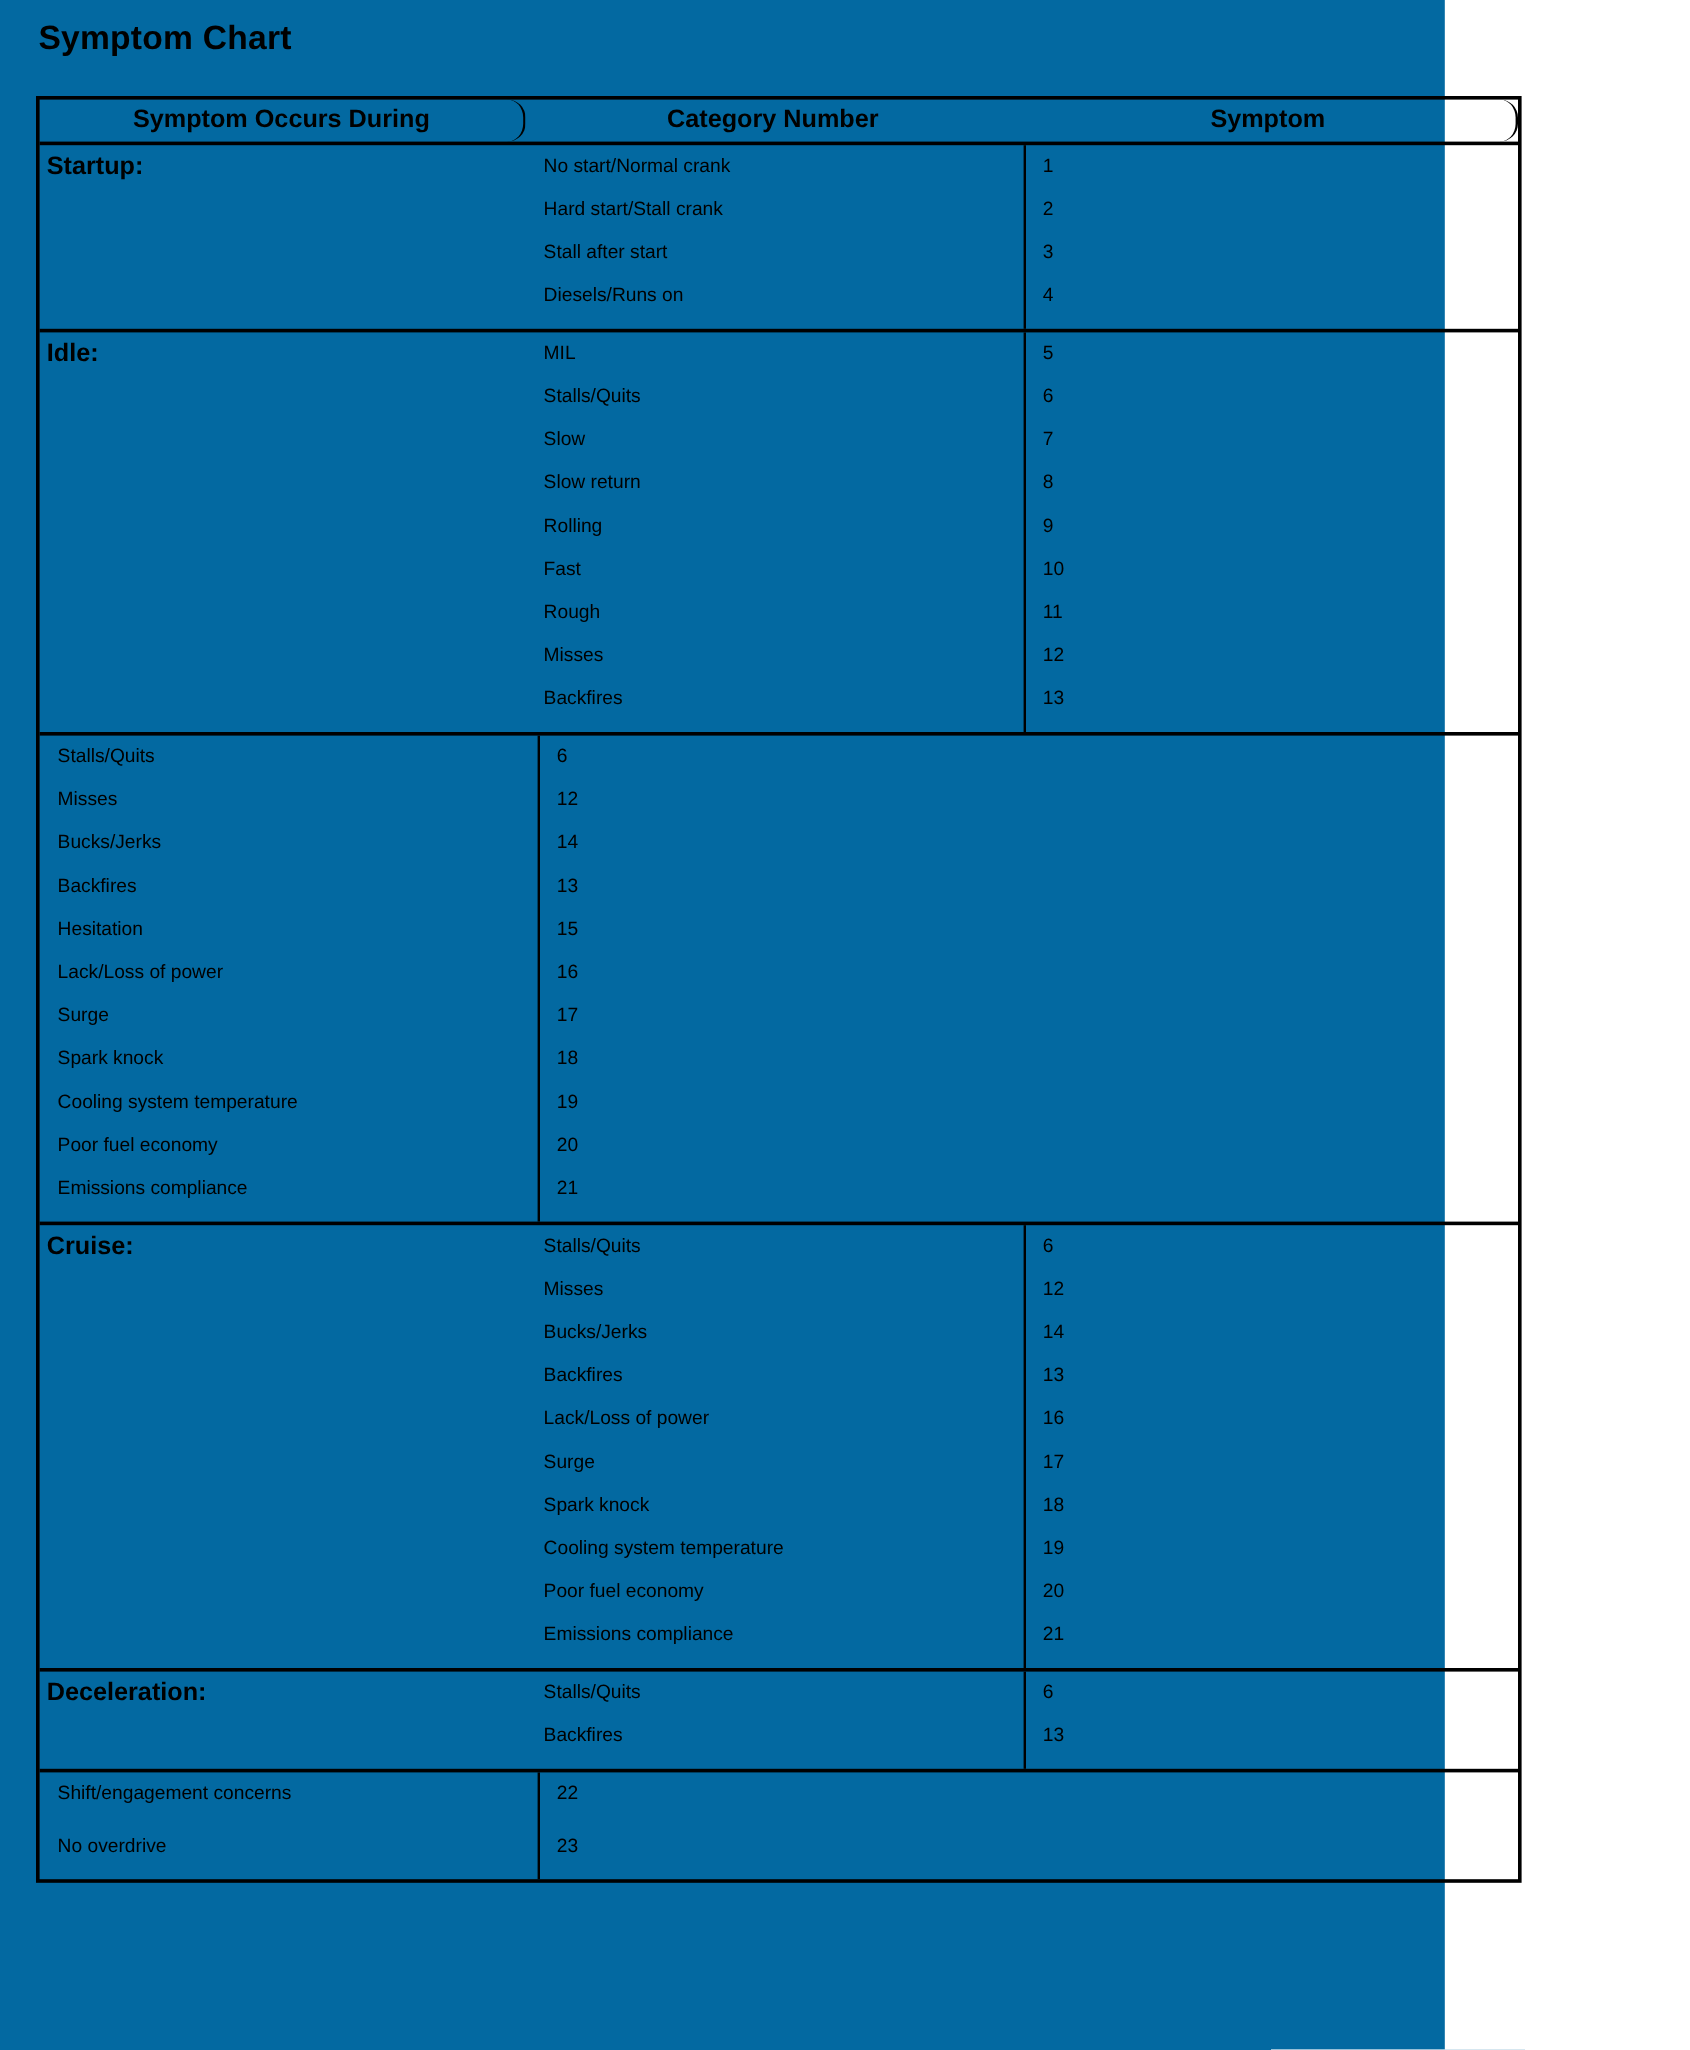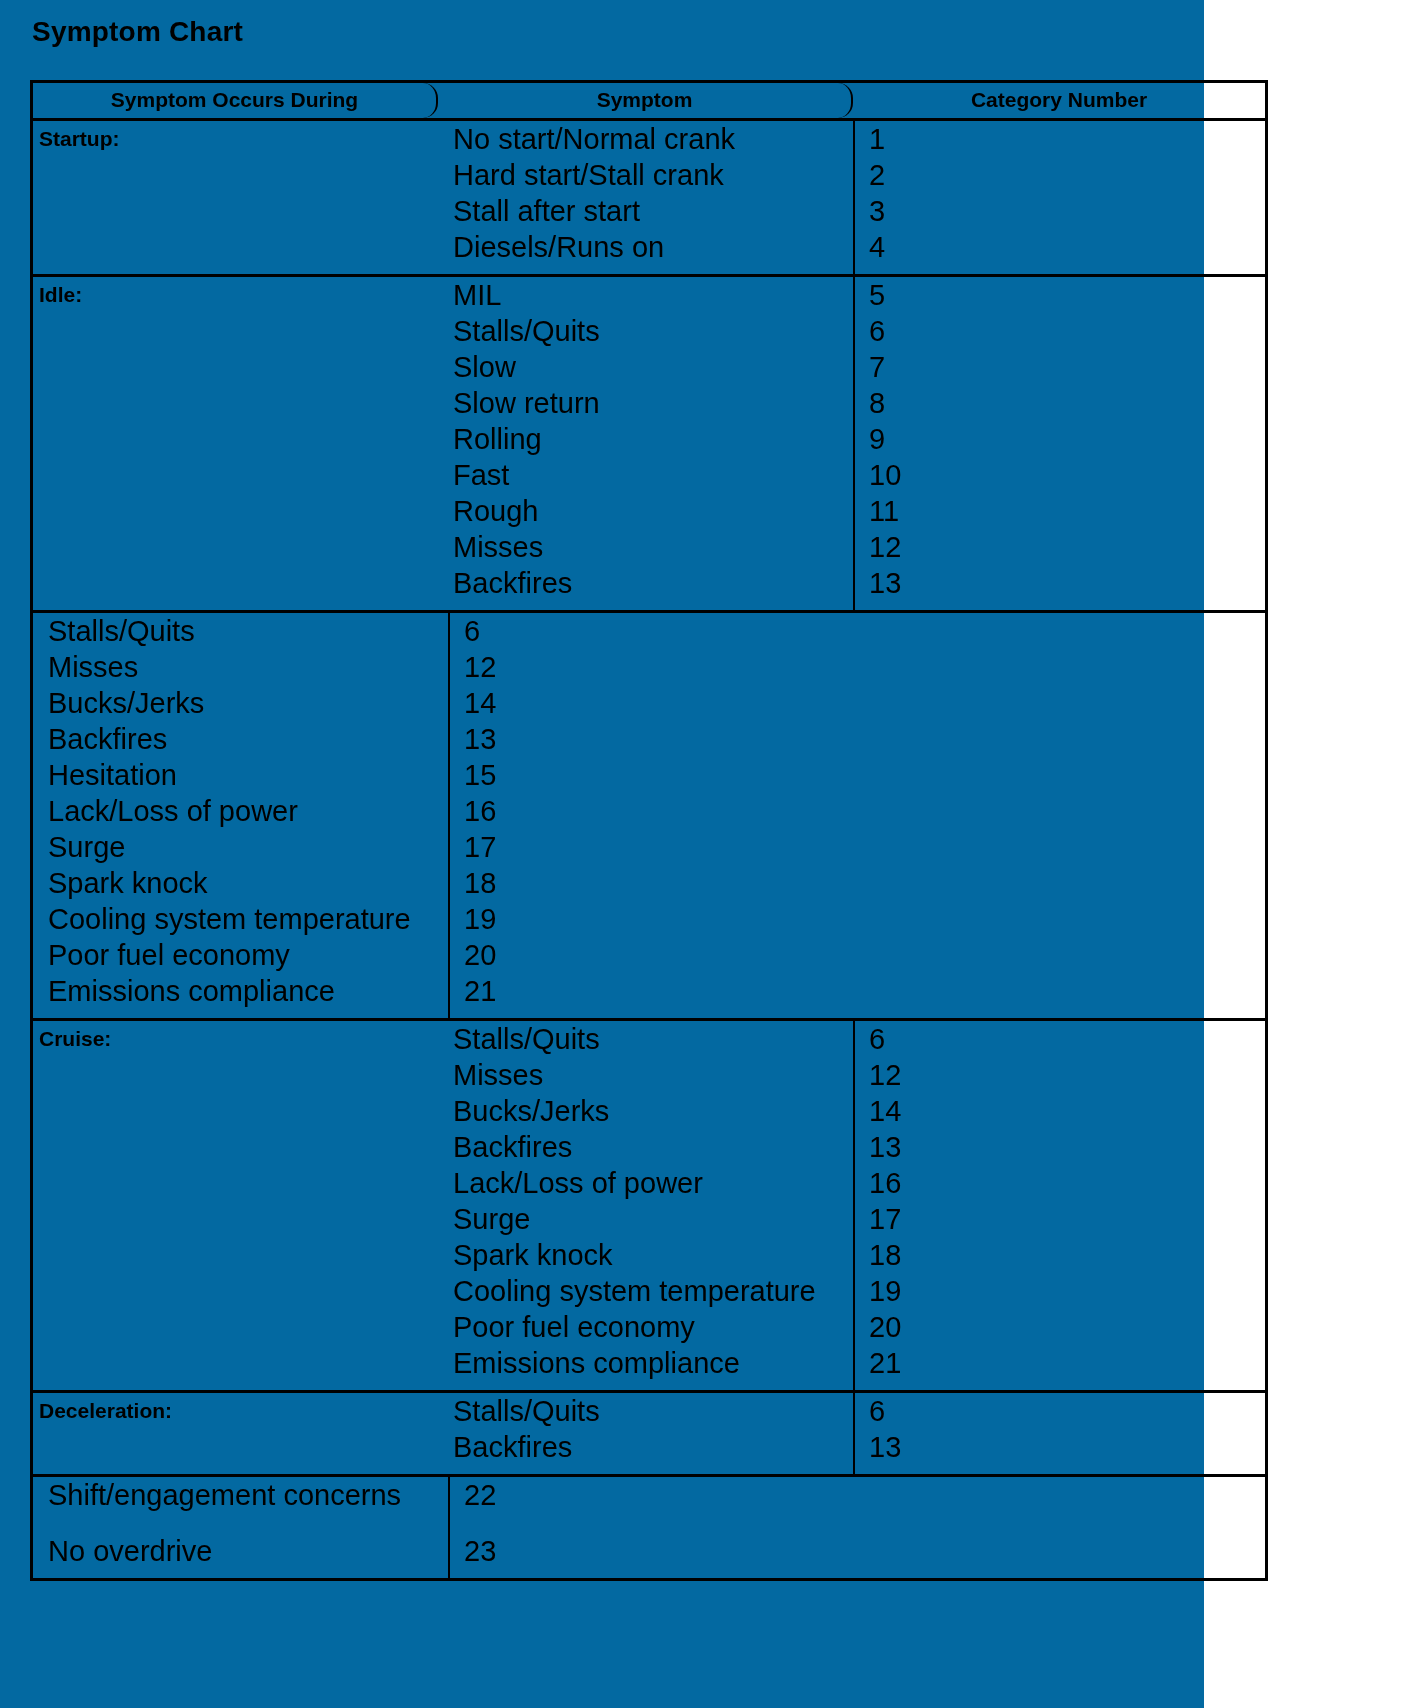--- a/index.html
+++ b/index.html
@@ -66,46 +66,46 @@
     left: 415px;
     top: 0;
     bottom: 0;
     width: 2px;
     background: #000000;
   }
   .row {
     display: flex;
     height: 36px;
     align-items: center;
-    font-size: 29px;
+    font-size: 16px;
   }
   .symptom-cell {
     width: 415px;
     box-sizing: border-box;
     padding-left: 15px;
   }
   .category-cell {
     flex: 1;
     box-sizing: border-box;
     padding-left: 16px;
   }
   
-  .section:last-child .row + .row { margin-top: 20px; }
+  .section:last-child .row + .row { margin-top: 8px; }
 </style>
 </head>
 <body>
 
 <div class="page">
   <div class="title">Symptom Chart</div>
 
   <div class="chart">
     <div class="header-row">
       <div class="header-cell h1">Symptom Occurs During</div>
+      <div class="header-cell h3">Category Number</div>
       <div class="header-cell h2">Symptom</div>
-      <div class="header-cell h3">Category Number</div>
     </div>
     <div>
         <div class="section">
           <div class="phase-cell">
             <div class="phase-line">Startup:</div>
           </div>
           <div class="rows">
             <div class="row">
               <div class="symptom-cell">No start/Normal crank</div>
               <div class="category-cell">1</div>

